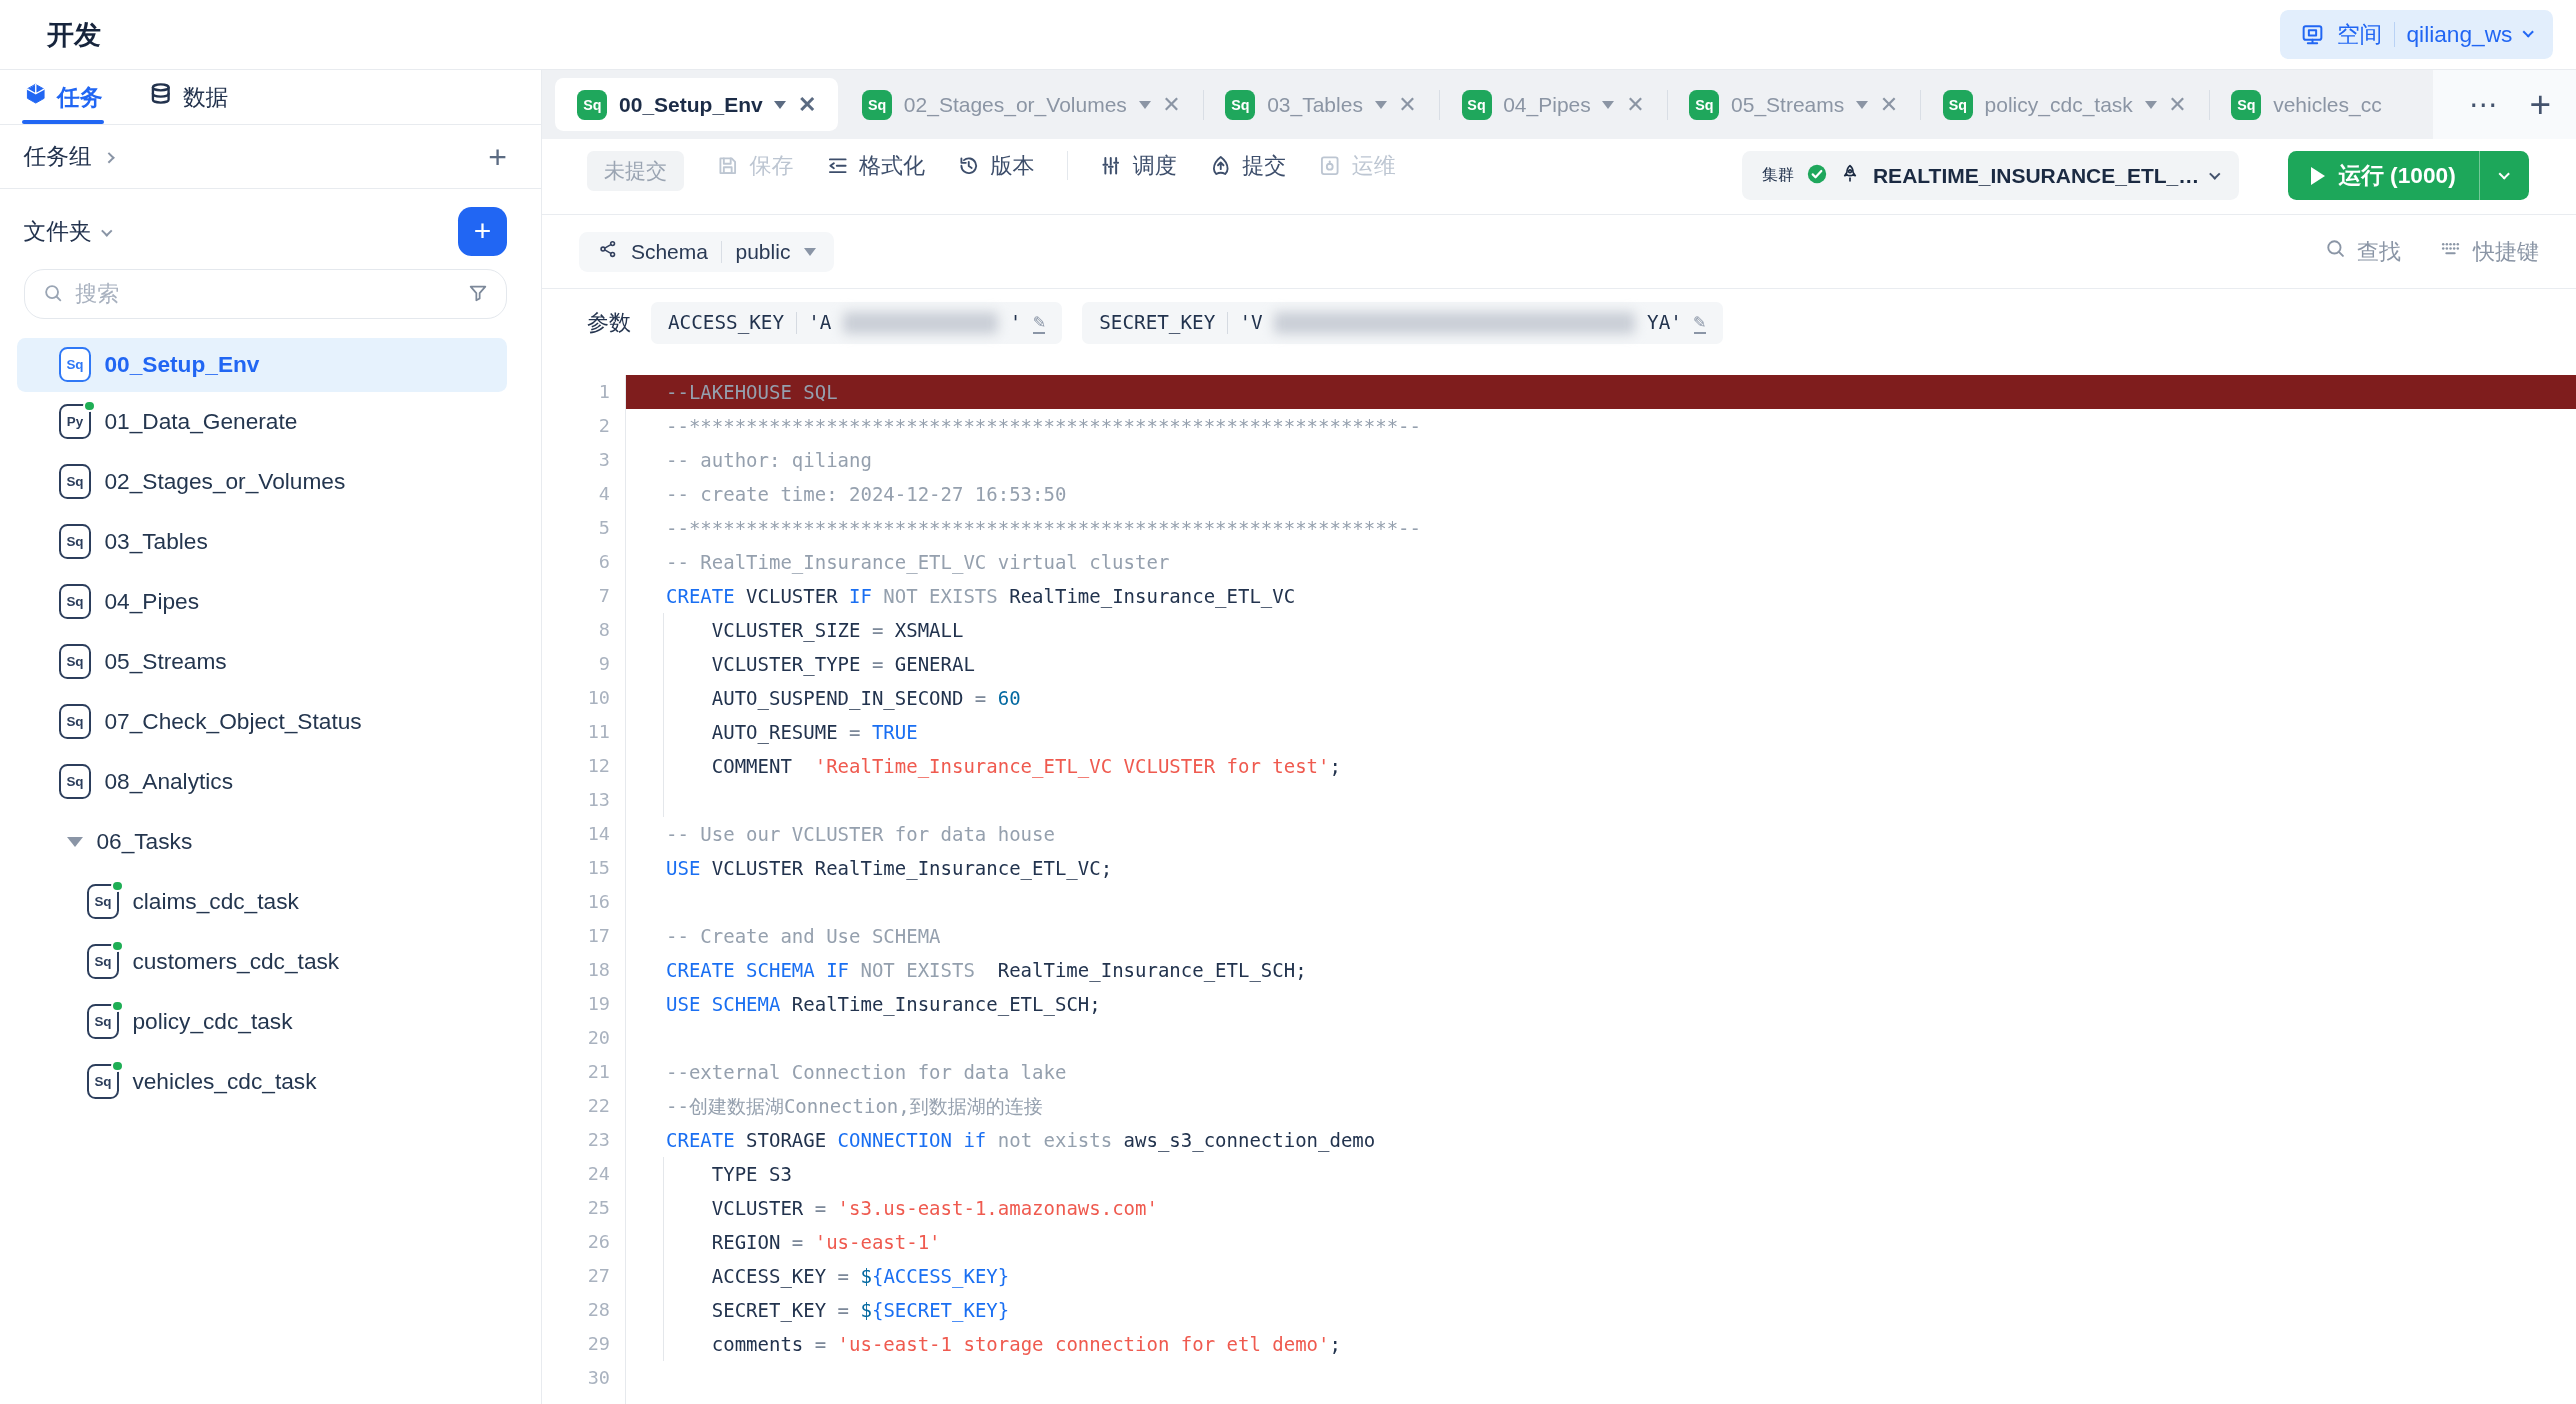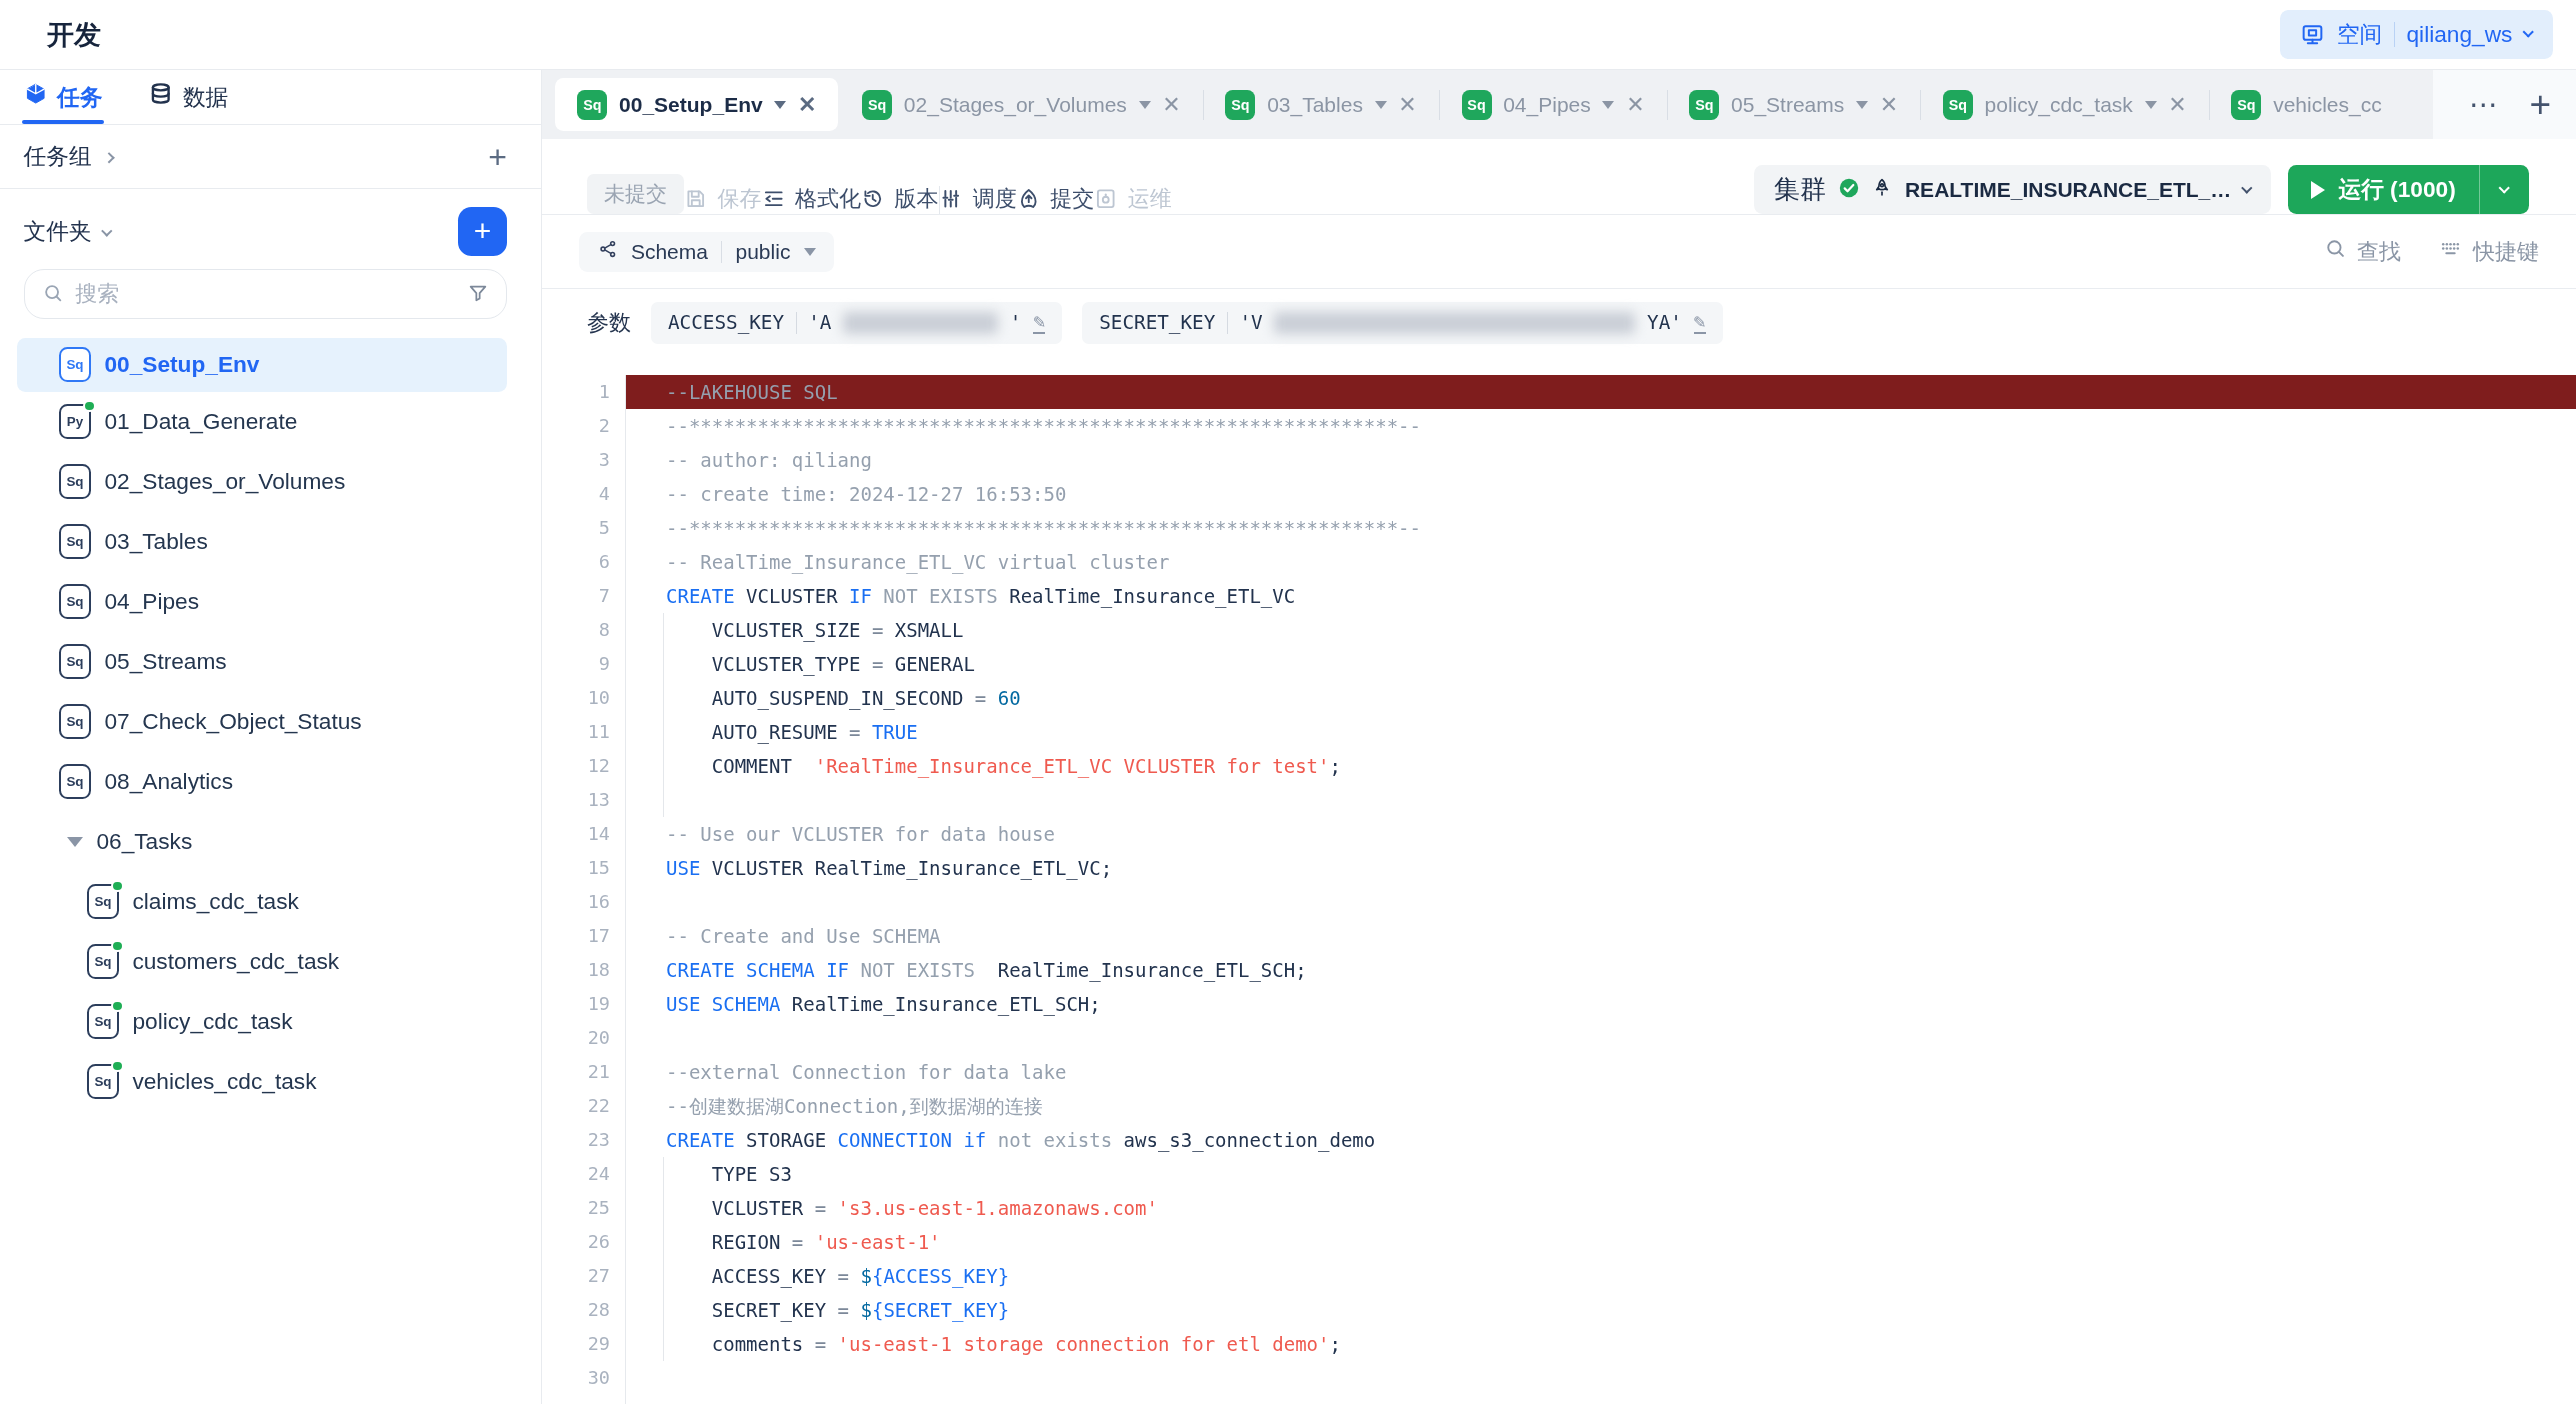--- a/index.html
+++ b/index.html
@@ -81,32 +81,32 @@
   .tab .tclose { font-size:22px; color:#5b6b82; }
   .tab:not(.active) .tcaret { border-top-color:#8b95a4; }
   .tab:not(.active) .tclose { color:#8b95a4; }
   .tdiv { width:0.8px; align-self:center; height:30px; background:#d9dee5; flex:0 0 0.8px; }
   .tab-cap { position:absolute; right:0; top:0; bottom:0; width:143px; background:#f8fafc;
     display:flex; align-items:center; justify-content:flex-end; gap:32px; padding-right:25px; }
   .cap-more { font-size:28.5px; color:#44536d; cursor:pointer; }
   .cap-plus { font-size:37px; font-weight:300; color:#44536d; cursor:pointer; line-height:1; }
 
   
-  .toolbar { height:76px; flex:0 0 76px; display:flex; align-items:flex-end; 
-    padding:3px 17px 0 45px; border-bottom:0.8px solid #e9ecf0; background:#fff; }
+  .toolbar { height:76px; flex:0 0 76px; display:flex; align-items:flex-start; gap:32px;
+    padding:12px 17px 0 45px; border-bottom:0.8px solid #e9ecf0; background:#fff; }
   .status-badge { height:40px; border-radius:6.7px; background:#f1f3f5; color:#9aa4b2;
     display:flex; align-items:center; padding:0 17px; font-size:21px; }
   .tbtn { display:flex; align-items:center; gap:10px; font-size:22px; color:#3d4e6b; cursor:pointer; }
   .tbtn svg { display:block; }
   .tbtn.disabled { color:#bdc6d2; cursor:default; }
   .vdiv { width:0.8px; height:28.5px; background:#e4e8ed; }
   .t-spacer { flex:1; }
   .cluster-pill { height:49px; border-radius:8.4px; background:#f2f4f6; display:flex;
     align-items:center; gap:11.7px; padding:0 20px; cursor:pointer; margin-right:17px; }
-  .cluster-pill .cl-label { font-size:26px; color:#22324d; }
+  .cluster-pill .cl-label { font-size:16px; color:#22324d; }
   .cluster-pill .cl-name { font-size:21px; font-weight:600; color:#1b2a42; max-width:361px;
     overflow:hidden; white-space:nowrap; }
   .cluster-pill .chev { width:7.6px; height:7.6px; color:#44536d; margin-top:-3.4px; }
   .run-btn { height:49px; border-radius:8.4px; background:#1da75a; color:#fff; display:flex;
     align-items:stretch; overflow:hidden; margin-right:30px; cursor:pointer; }
   .run-main { display:flex; align-items:center; gap:13.4px; padding:0 23.5px; }
   .run-label { font-size:22.7px; font-weight:600; }
   .run-sep { width:0.8px; background:rgba(255,255,255,.38); }
   .run-caret { width:49px; display:flex; align-items:center; justify-content:center; }
   .run-caret .chev { width:8.4px; height:8.4px; color:#fff; margin-top:-3.4px; }

